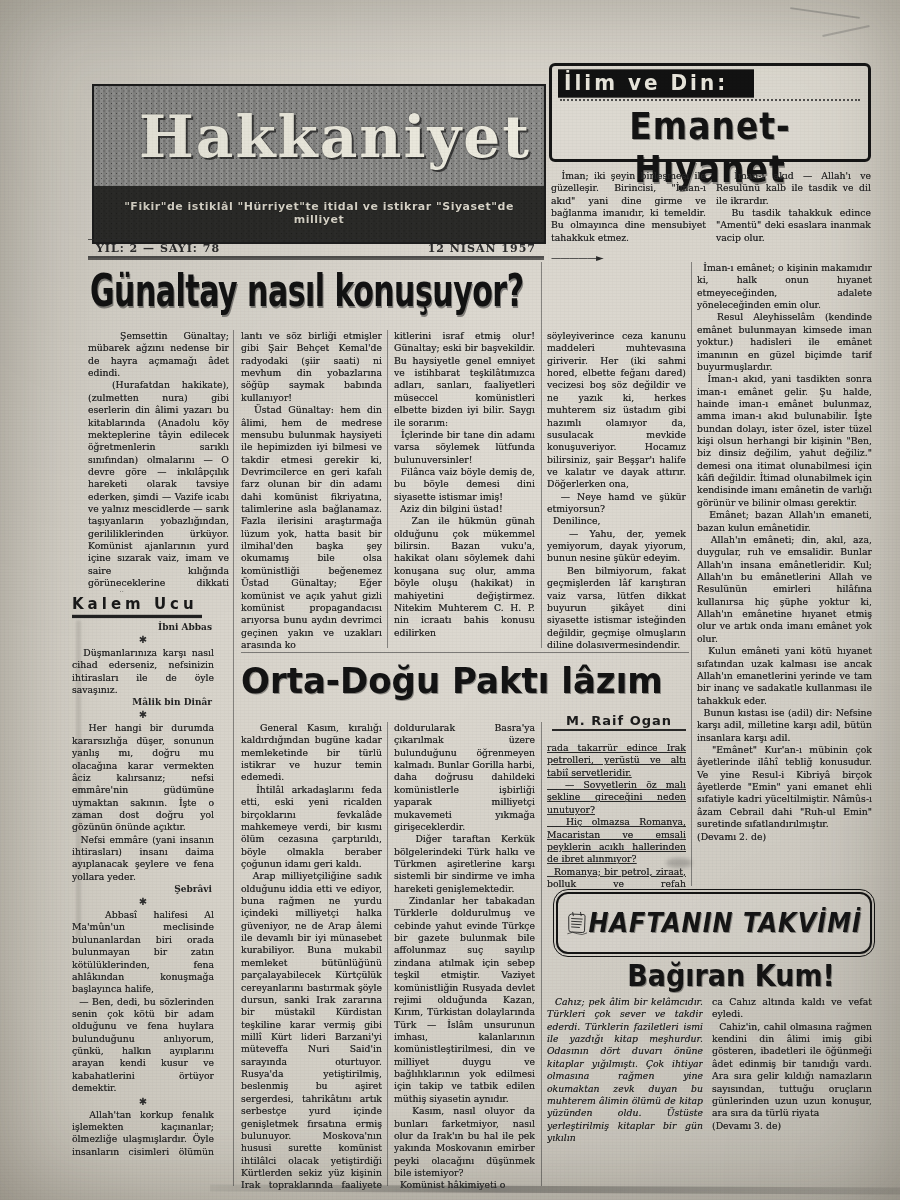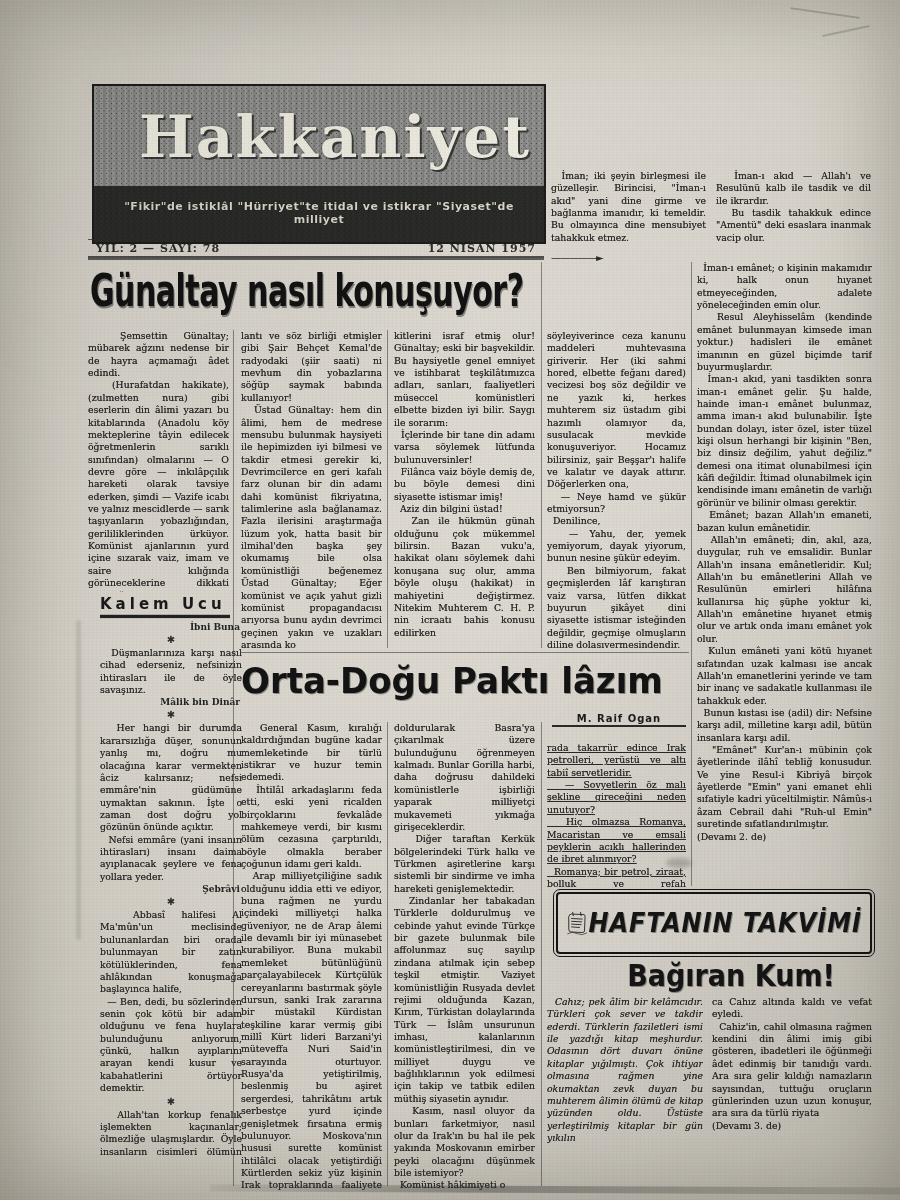--- a/index.html
+++ b/index.html
@@ -50,43 +50,43 @@
   
   .hrule{position:absolute;left:88px;top:258px;width:456px;border-top:2px solid rgba(40,40,40,.7);}
   .g-head{position:absolute;left:90px;top:264px;width:455px;font-family:"DejaVu Sans",sans-serif;
     font-weight:bold;font-size:30px;white-space:nowrap;color:#131313;letter-spacing:-.5px;
     transform:scale(1,1.5);transform-origin:left top;text-shadow:1px 1px 0 rgba(25,25,25,.45);}
   .g1{left:88px;top:330px;width:141px;height:262px;}
   .g2{left:241px;top:330px;width:141px;height:318px;}
   .g3{left:394px;top:330px;width:141px;height:318px;}
   .g4{left:547px;top:330px;width:139px;height:318px;}
   
-  .kalem{position:absolute;left:100px;top:594px;width:142px;height:562px;overflow:hidden;}
+  .kalem{position:absolute;left:72px;top:594px;width:142px;height:562px;overflow:hidden;}
   .kalem-head{font-family:"DejaVu Sans",sans-serif;font-weight:bold;font-size:15px;letter-spacing:4px;
     color:#1a1a1a;border-bottom:3px solid #222;display:inline-block;padding:0 4px 1px 0;
     margin-bottom:5px;transform:scaleY(1.1);}
   .k-item{margin-bottom:1px;}
   .k-author{text-align:right;font-weight:bold;font-size:9px;color:#242424;margin:0 2px 2px 0;}
   .k-orn{text-align:center;font-size:10px;color:#2d2d2d;margin:1px 0 2px;}
   
   .od-head{position:absolute;left:241px;top:652px;width:448px;border-top:1px solid rgba(60,60,60,.6);
     font-family:"DejaVu Sans",sans-serif;font-weight:bold;font-size:34px;color:#141414;
     padding-top:6px;letter-spacing:0;transform:scaleY(1.05);transform-origin:left top;
     text-shadow:1px 1px 0 rgba(25,25,25,.4);white-space:nowrap;}
   .od-byline{position:absolute;left:552px;top:713px;width:134px;text-align:center;
-    font-family:"DejaVu Sans",sans-serif;font-weight:bold;font-size:10px;color:#1c1c1c;
+    font-family:"DejaVu Sans",sans-serif;font-weight:bold;font-size:13px;color:#1c1c1c;
     border-bottom:2px solid #2a2a2a;padding-bottom:1px;letter-spacing:1px;}
   .od1{left:241px;top:722px;width:141px;height:468px;}
   .od2{left:394px;top:722px;width:141px;height:468px;}
   .od3{left:547px;top:742px;width:139px;height:146px;text-decoration:underline;}
   
   .em-cont{left:697px;top:262px;width:175px;height:626px;}
   
   .hafta-box{position:absolute;left:556px;top:892px;width:316px;height:62px;border:2px solid #151515;
-    outline:1px solid #151515;outline-offset:2px;border-radius:4px;box-sizing:border-box;
+    outline:1px solid #151515;outline-offset:2px;border-radius:12px;box-sizing:border-box;
     display:flex;align-items:center;padding:4px 8px;background:rgba(228,225,217,.3);}
   .hafta-title{font-family:"DejaVu Sans",sans-serif;font-weight:bold;font-style:italic;font-size:24px;
     color:#161616;letter-spacing:1px;transform:scaleY(1.1);text-shadow:1px 1px 0 rgba(25,25,25,.4);white-space:nowrap;}
   .bk-head{position:absolute;left:590px;top:958px;width:282px;text-align:center;
     font-family:"DejaVu Sans",sans-serif;font-weight:bold;font-size:27px;color:#161616;
     transform:scaleY(1.1);transform-origin:center top;text-shadow:1px 1px 0 rgba(25,25,25,.4);white-space:nowrap;}
   .bk1{left:547px;top:996px;width:156px;height:148px;font-style:italic;}
   .bk2{left:712px;top:996px;width:160px;height:148px;}
   
   .vline{position:absolute;width:1px;background:rgba(45,45,45,.5);}
@@ -118,20 +118,25 @@
   <div class="masthead">
     <div class="mast-title">Hakkaniyet</div>
     <div class="mast-motto">"Fikir"de istiklâl      "Hürriyet"te itidal ve istikrar      "Siyaset"de milliyet</div>
   </div>
 
   <div class="dateline">
     <span>YIL: 2 — SAYI: 78</span>
     <span>12 NİSAN 1957</span>
   </div>
 
+  <div class="ilim-box">
+    <div class="kicker">İlim ve Din:</div>
+    <div class="dotrule"></div>
+    <div class="emanet-head">Emanet-Hıyanet</div>
+  </div>
   <div class="emanet-intro txt">&nbsp;&nbsp;İman; iki şeyin birleşmesi ile güzelleşir. Birincisi, "İman-ı akıd" yani dine girme ve bağlanma imanıdır, ki temeldir. Bu olmayınca dine mensubiyet tahakkuk etmez.
 &nbsp;&nbsp;İman-ı akıd — Allah'ı ve Resulünü kalb ile tasdik ve dil ile ikrardır.
 &nbsp;&nbsp;Bu tasdik tahakkuk edince "Amentü" deki esaslara inanmak vacip olur.
 &nbsp;&nbsp;İkinci şey, iman'ı güzelleştiren usuldür. Buna "iman-ı emânet" denilir.</div>
   <div class="cont-arrow">—————►</div>
 
   <div class="hrule"></div>
   <div class="g-head">Günaltay nasıl konuşuyor?</div>
   <div class="col g1 txt">&nbsp;&nbsp;Şemsettin Günaltay; mübarek ağzını nedense bir de hayra açmamağı âdet edindi.
 &nbsp;&nbsp;(Hurafatdan hakikate), (zulmetten nura) gibi eserlerin din âlimi yazarı bu kitablarında (Anadolu köy mekteplerine tâyin edilecek öğretmenlerin sarıklı sınıfından) olmalarını — O devre göre — inkılâpçılık hareketi olarak tavsiye ederken, şimdi — Vazife icabı ve yalnız mescidlerde — sarık taşıyanların yobazlığından, gerililiklerinden ürküyor. Komünist ajanlarının yurd içine sızarak vaiz, imam ve saire kılığında görüneceklerine dikkati çekmeği iddiasına göre pek iyi niyetle tavsiye buyuruyor!
@@ -144,21 +149,21 @@
 &nbsp;&nbsp;— Yahu, der, yemek yemiyorum, dayak yiyorum, bunun nesine şükür edeyim.
 &nbsp;&nbsp;Ben bilmiyorum, fakat geçmişlerden lâf karıştıran vaiz varsa, lütfen dikkat buyurun şikâyet dini siyasette istismar isteğinden değildir, geçmişe olmuşların diline dolaşıvermesindendir.</div>
   <div class="col g3 txt">kitlerini israf etmiş olur! Günaltay; eski bir başvekildir. Bu haysiyetle genel emniyet ve istihbarat teşkilâtımızca adları, sanları, faaliyetleri müseccel komünistleri elbette bizden iyi bilir. Saygı ile sorarım:
 &nbsp;&nbsp;İçlerinde bir tane din adamı varsa söylemek lütfunda bulunuversinler!
 &nbsp;&nbsp;Filânca vaiz böyle demiş de, bu böyle demesi dini siyasette istismar imiş!
 &nbsp;&nbsp;Aziz din bilgini üstad!
 &nbsp;&nbsp;Zan ile hükmün günah olduğunu çok mükemmel bilirsin. Bazan vuku'a, hakikat olanı söylemek dahi konuşana suç olur, amma böyle oluşu (hakikat) in mahiyetini değiştirmez. Nitekim Muhterem C. H. P. nin icraatı bahis konusu edilirken</div>
 
   <div class="kalem">
     <div class="kalem-head">Kalem Ucu</div>
-    <div class="k-author">İbni Buna</div>
+    <div class="k-author">İbni Abbas</div>
     <div class="k-orn">✱</div>
     <div class="k-item txt">&nbsp;&nbsp;Düşmanlarınıza karşı nasıl cihad ederseniz, nefsinizin ihtirasları ile de öyle savaşınız.</div>
     <div class="k-author">Mâlik bin Dinâr</div>
     <div class="k-orn">✱</div>
     <div class="k-item txt">&nbsp;&nbsp;Her hangi bir durumda kararsızlığa düşer, sonunun yanlış mı, doğru mu olacağına karar vermekten âciz kalırsanız; nefsi emmâre'nin güdümüne uymaktan sakının. İşte o zaman dost doğru yol gözünün önünde açıktır.
 &nbsp;&nbsp;Nefsi emmâre (yani insanın ihtirasları) insanı daima ayıplanacak şeylere ve fena yollara yeder.</div>
     <div class="k-author">Şebrâvi</div>
     <div class="k-orn">✱</div>
     <div class="k-item txt">&nbsp;&nbsp;Abbasî halifesi Al Ma'mûn'un meclisinde bulunanlardan biri orada bulunmayan bir zatın kötülüklerinden, fena ahlâkından konuşmağa başlayınca halife,
 &nbsp;&nbsp;— Ben, dedi, bu sözlerinden senin çok kötü bir adam olduğunu ve fena huylara bulunduğunu anlıyorum, çünkü, halkın ayıplarını arayan kendi kusur ve kabahatlerini örtüyor demektir.</div>

